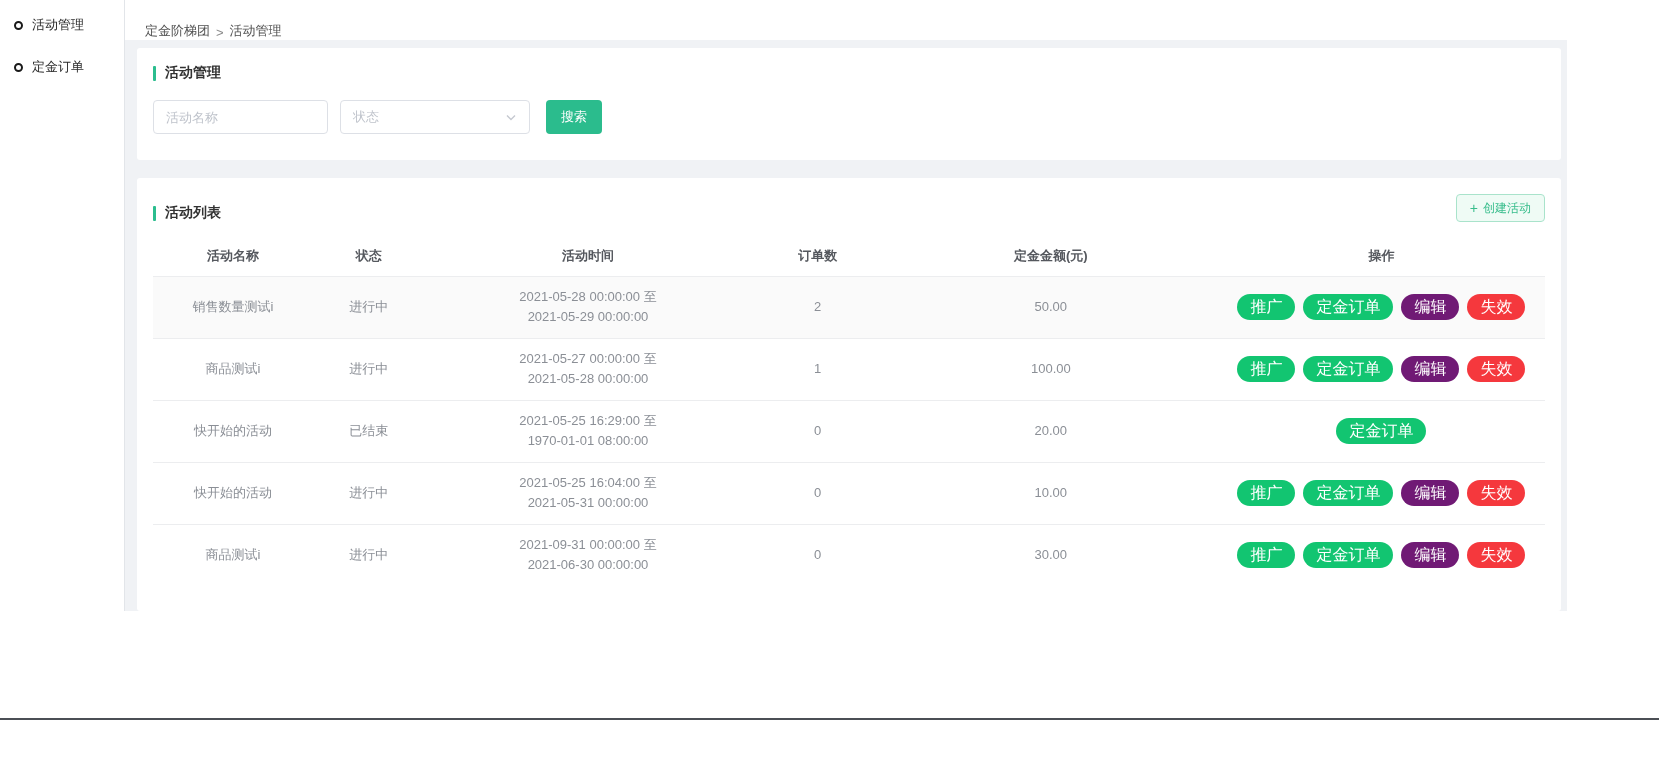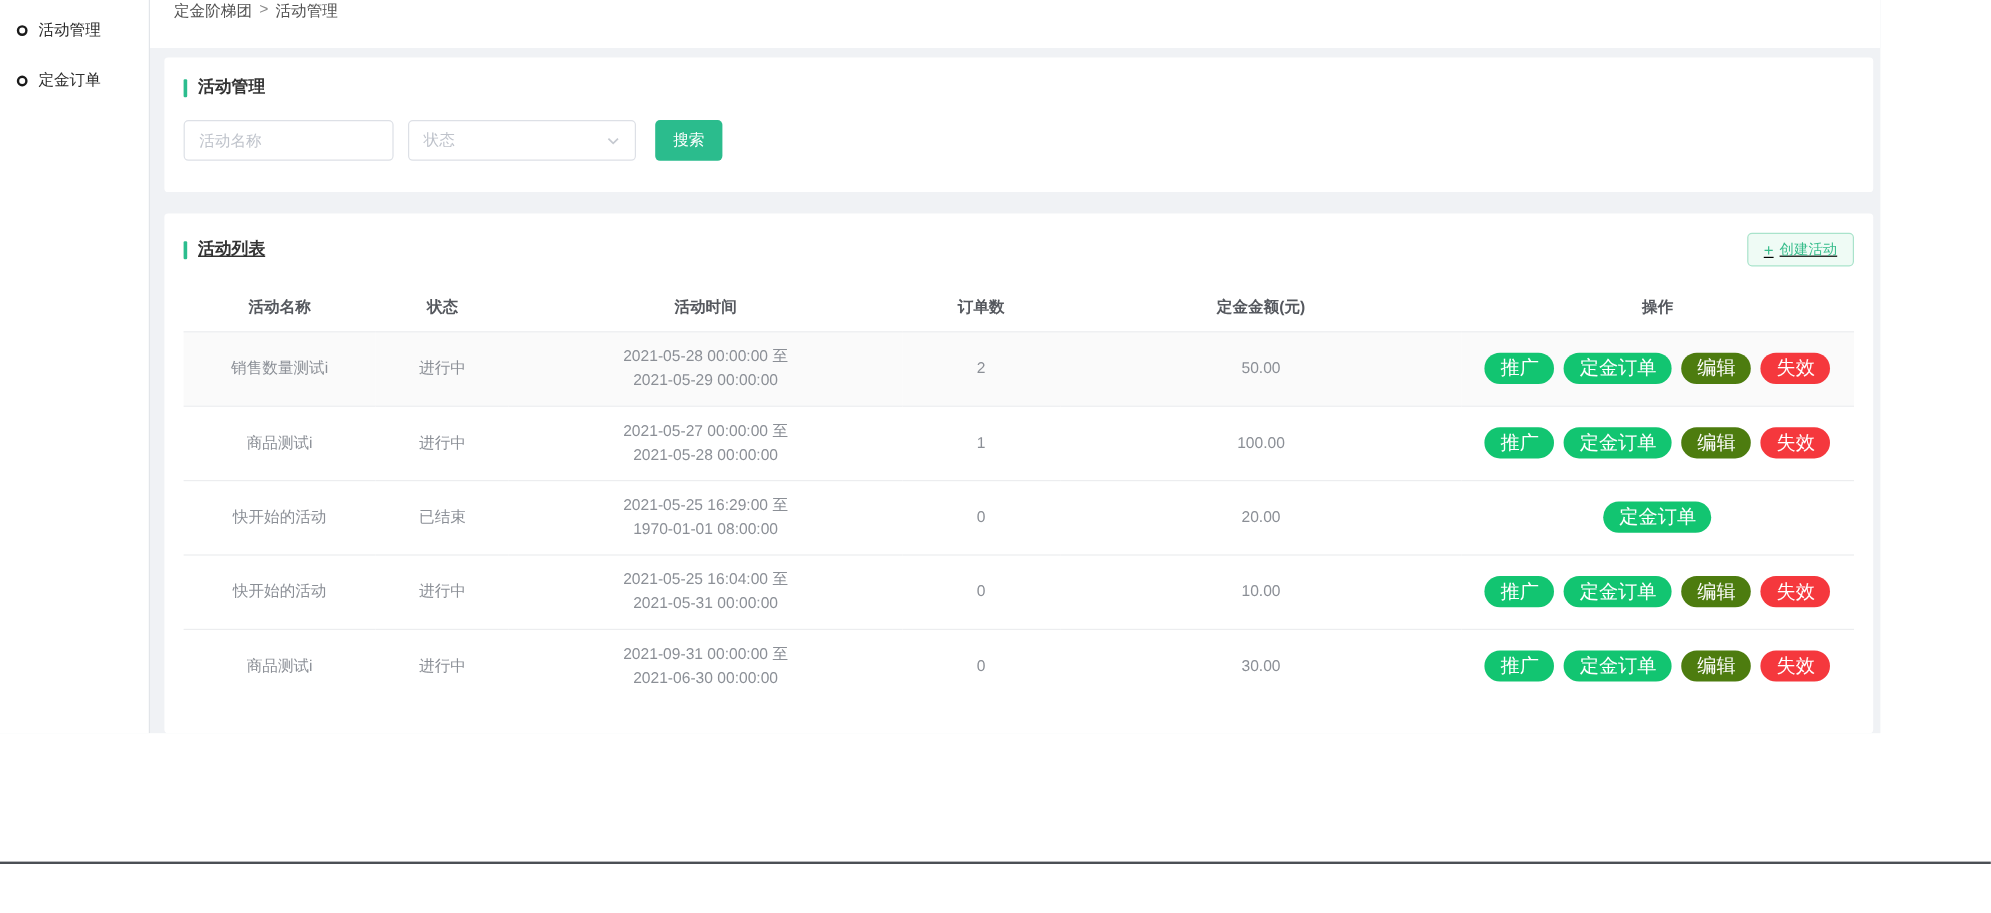--- a/index.html
+++ b/index.html
@@ -7,21 +7,21 @@
     font-family:"Liberation Sans","DejaVu Sans",sans-serif; }
   .app { position:absolute; left:0; top:0; width:1567px; height:611px;
     display:flex; background:#f0f2f5; overflow:hidden; }
   
   .sidebar { width:125px; flex:0 0 125px; background:#fff; border-right:1px solid #e2e5e9; padding-top:4px; }
   .side-item { display:flex; align-items:center; gap:9px; padding:12px 14px;
     font-size:13px; color:#2b2b2b; cursor:pointer; }
   .ring { width:9px; height:9px; border:2px solid #1a1a1a; border-radius:50%; flex:0 0 9px; }
   
   .content { flex:1; display:flex; flex-direction:column; overflow:hidden; }
-  .breadcrumb-bar { height:40px; flex:0 0 40px; background:#fff; display:flex; align-items:flex-start;
+  .breadcrumb-bar { height:40px; flex:0 0 40px; background:#fff; display:flex; align-items:flex-end;
     padding:0 20px; font-size:13px; color:#515151; margin-bottom:8px; }
   .breadcrumb-bar .sep { margin:0 6px; color:#8a8a8a; }
   .card { background:#fff; border-radius:3px; margin:0 6px 0 12px; }
   .card-title { display:flex; align-items:center; font-size:14px; font-weight:bold; color:#333; }
   .accent { width:3px; height:15px; background:#2bbd8e; margin-right:9px; border-radius:1px; }
   
   .search-card { flex:0 0 auto; padding:16px 16px 26px; margin-bottom:18px; }
   .search-row { display:flex; align-items:center; margin-top:18px; }
   .txt-input { width:175px; height:34px; border:1px solid #dde0e6; border-radius:4px;
     padding:0 12px; font-size:13px; color:#606266; outline:none;
@@ -29,35 +29,35 @@
   .txt-input::placeholder { color:#bfc3cb; }
   .select { width:190px; height:34px; border:1px solid #dde0e6; border-radius:4px; margin-left:12px;
     display:flex; align-items:center; justify-content:space-between; padding:0 12px;
     font-size:13px; color:#bfc3cb; cursor:pointer; background:#fff; }
   .chev { display:flex; align-items:center; }
   .btn-search { width:56px; height:34px; margin-left:16px; background:#2bbc8d; color:#fff;
     border:none; border-radius:4px; font-size:13px; cursor:pointer;
     font-family:"Liberation Sans","DejaVu Sans",sans-serif;text-align:center; }
   
   .table-card { flex:1; padding:16px 16px 0; overflow:hidden; }
-  .card-head { display:flex; align-items:center; justify-content:space-between;text-decoration:underline; }
+  .card-head { display:flex; align-items:flex-end; justify-content:space-between; }
   .btn-create { display:inline-flex; align-items:center; gap:5px; height:28px; padding:0 13px;
     background:#effbf5; border:1px solid #a9e3cb; color:#38bd8c; border-radius:4px;
     font-size:12px; cursor:pointer; font-family:"Liberation Sans","DejaVu Sans",sans-serif; }
   .btn-create .plus { font-size:14px; line-height:1; }
   table { width:100%; border-collapse:collapse; margin-top:14px; table-layout:fixed; }
   thead th { height:40px; font-size:13px; font-weight:bold; color:#55585e; text-align:center; }
   tbody td { height:62px; text-align:center; font-size:13px; color:#8b8f96;
     border-top:1px solid #ecedef; line-height:20px; }
   tbody tr.hl { background:#fafafa; }
   .pill { height:26px; border-radius:14px; padding:0 13px; font-size:16px; color:#fff;
     border:none; margin:0 4px; cursor:pointer; white-space:nowrap;
     font-family:"Liberation Sans","DejaVu Sans",sans-serif; }
   .pill.green { background:#12c571; }
-  .pill.teal  { background:#4d7c0f;text-align:right; }
+  .pill.teal  { background:#701a75;text-align:right; }
   .pill.red   { background:#f5383d; }
   
   .bottom-line { position:absolute; left:0; top:718px; width:1659px; height:2px; background:#4b4f55; }
 </style>
 </head>
 <body>
 
 <div class="app">
 
   <aside class="sidebar">

